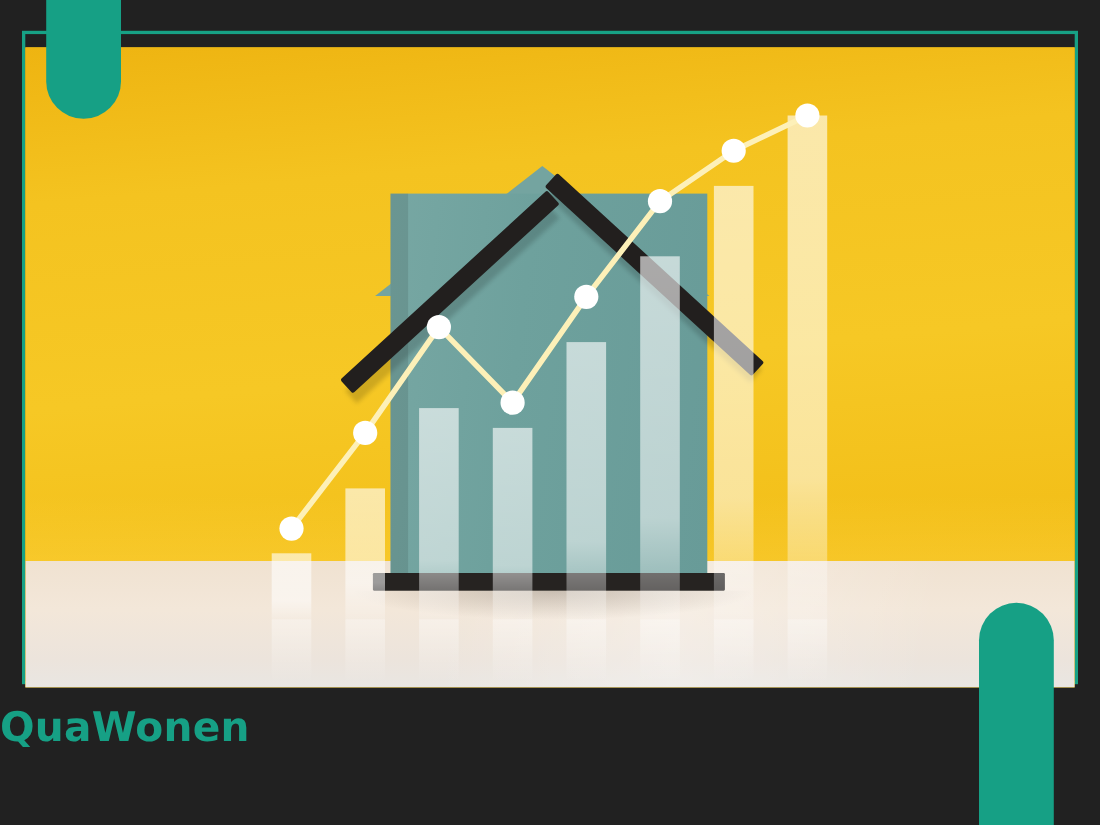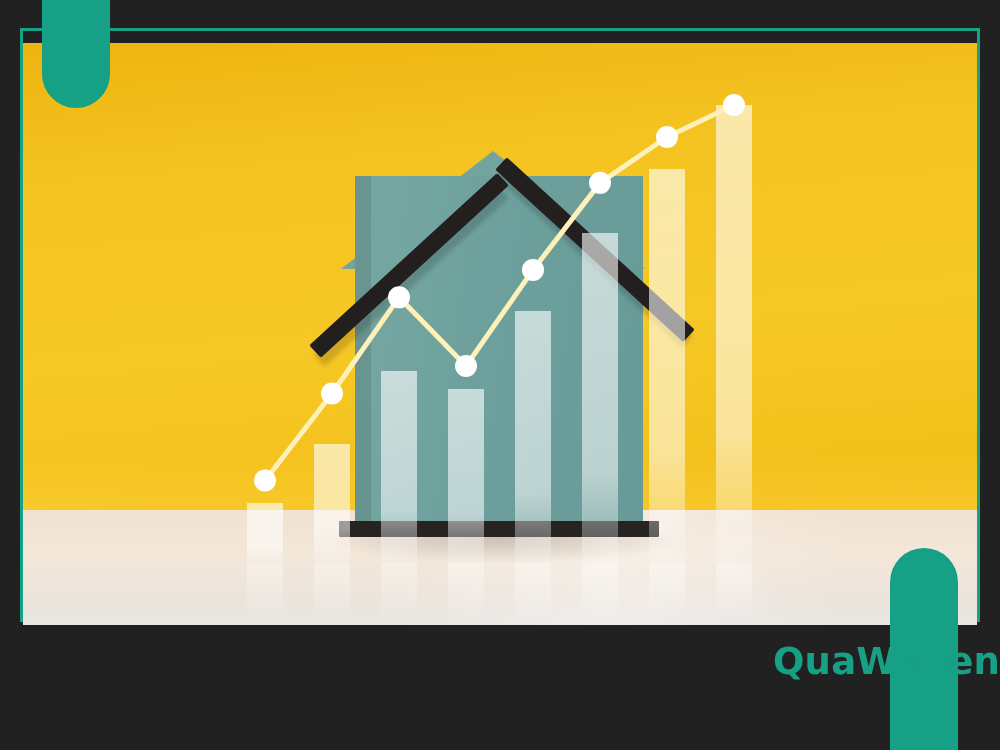--- a/index.html
+++ b/index.html
@@ -128,21 +128,21 @@
   .bar-reflect{
     position:absolute;
     background:linear-gradient(to bottom, rgba(255,255,255,.40) 0%, rgba(255,255,255,0) 100%);
   }
   #line-svg { position:absolute; left:0; top:0; width:954px; height:582px; }
 
   
   #caption {
     position:absolute;
     left:0; top:640px; width:1000px;
-    text-align:right;
+    text-align:left;
     z-index:8;
   }
   #brand {
     font-size:37px;
     font-weight:700;
     letter-spacing:.2px;
     color:#16a085;
     font-family:"DejaVu Sans", sans-serif;
   }
 </style>

